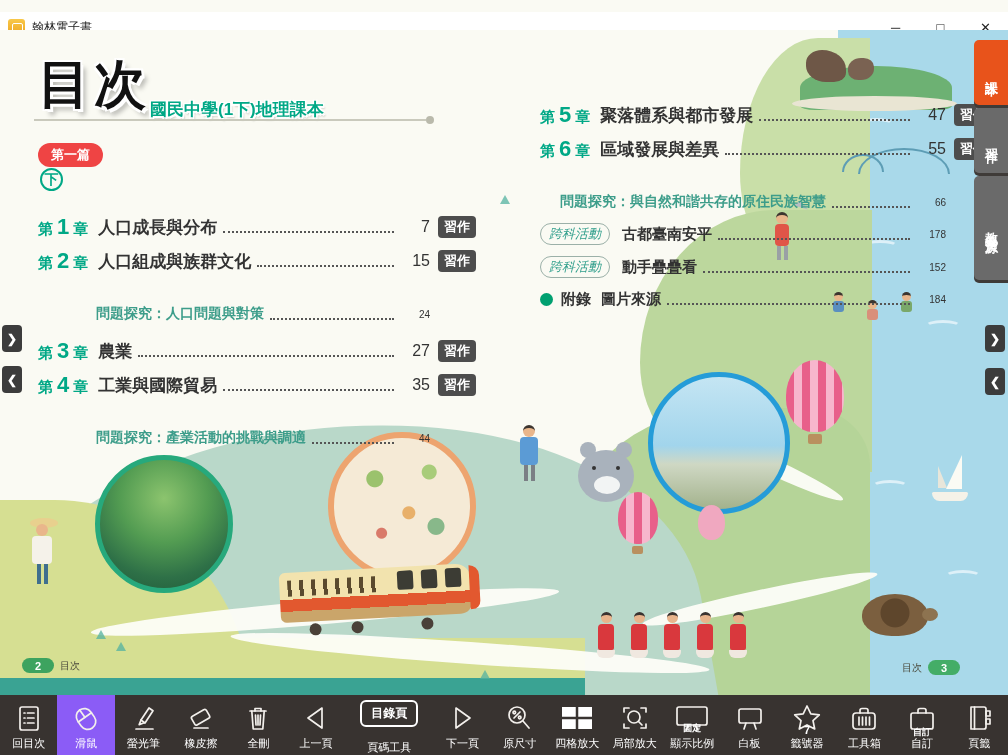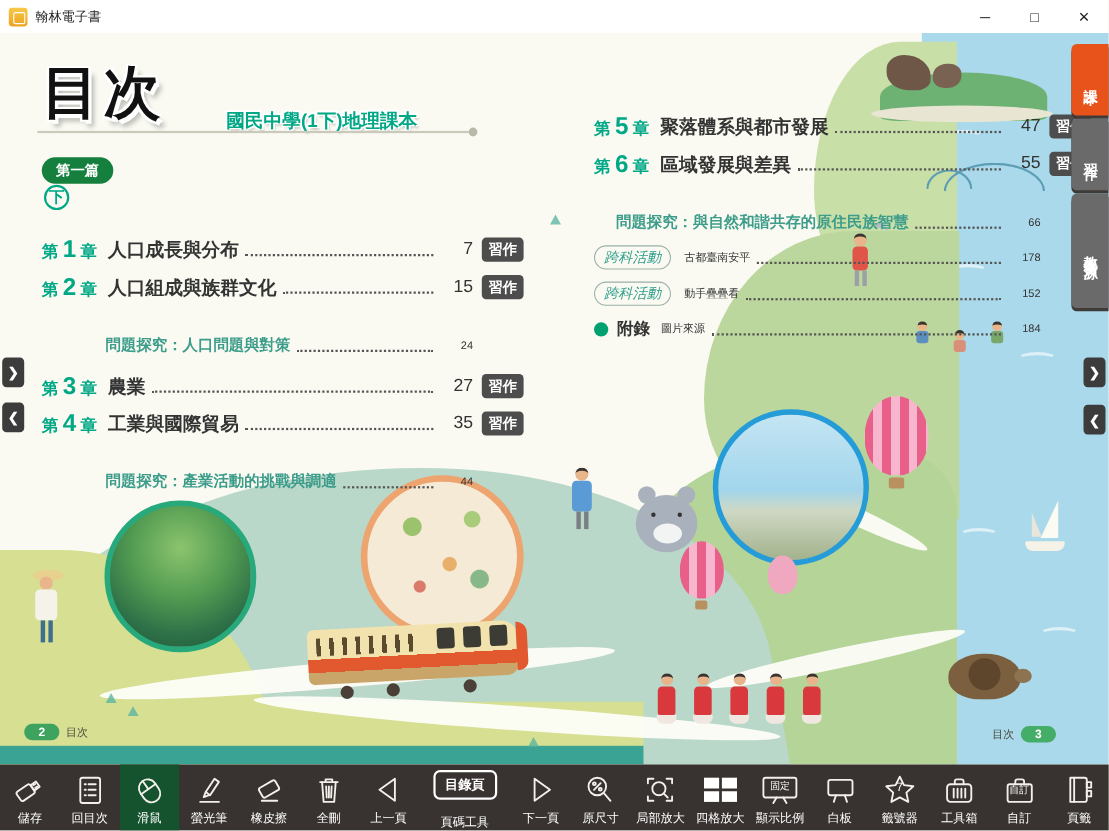--- a/index.html
+++ b/index.html
@@ -1,20 +1,20 @@
 <!DOCTYPE html>
 <html><head>
 <meta charset="utf-8">
 <style>
   * { margin:0; padding:0; box-sizing:border-box; }
   body { font-family:"Liberation Sans", sans-serif; background:#888; }
   #screen { position:relative; width:1008px; height:755px; overflow:hidden; background:#fafaf3; }
 
   
-  .titlebar { position:absolute; top:0; left:0; width:1008px; height:30px; background:#fff; display:flex; align-items:center; padding-left:8px; }
+  .titlebar { position:absolute; top:12px; left:0; width:1008px; height:30px; background:#fff; display:flex; align-items:center; padding-left:8px; }
   .appicon { width:17px; height:17px; border-radius:3px; background:linear-gradient(#f8c84a,#eda31f); margin-right:7px; position:relative; flex:none; }
   .appicon:before { content:""; position:absolute; left:4px; top:4px; width:9px; height:9px; border:1.5px solid #fff; border-radius:2px; }
   .wtitle { font-size:12px; color:#222; }
   .winbtns { margin-left:auto; display:flex; height:30px; }
   .winbtn { width:45px; height:30px; display:flex; align-items:center; justify-content:center; font-size:13px; color:#222; cursor:pointer; }
 
   
   .content { position:absolute; top:30px; left:0; width:1008px; height:665px; overflow:hidden; background:#fafaf3; }
   .ill { position:absolute; }
 
@@ -80,25 +80,25 @@
   .sit { position:absolute; width:12px; display:flex; flex-direction:column; align-items:center; }
   .sit .p-head { width:9px; height:9px; }
   .sit-body { width:11px; height:11px; border-radius:3px; }
 
   .farmer-hat { left:30px; top:488px; width:28px; height:10px; background:#e8d08e; border-radius:50%; }
   .tri { width:0; height:0; border-left:5px solid transparent; border-right:5px solid transparent; border-bottom:9px solid #53b1a0; opacity:.75; }
 
   
   .main-title { position:absolute; left:38px; top:20px; font-size:52px; font-weight:900; color:#111; letter-spacing:4px;
     text-shadow:-2px -2px 0 #fff, 2px -2px 0 #fff, -2px 2px 0 #fff, 3px 3px 0 #fff, 5px 6px 5px rgba(0,0,0,.28); }
-  .subtitle { position:absolute; left:150px; top:68px; width:285px; text-align:center; font-size:17px; font-weight:bold; color:#00a886;
+  .subtitle { position:absolute; left:150px; top:68px; width:285px; text-align:left; font-size:17px; font-weight:bold; color:#00a886;
     text-shadow:-1.5px -1.5px 0 #fff, 1.5px -1.5px 0 #fff, -1.5px 1.5px 0 #fff, 1.5px 1.5px 0 #fff, 2px 3px 2px rgba(0,0,0,.2); }
   .divider { position:absolute; left:34px; top:89px; width:392px; height:2px; background:#c9c9bc; }
   .divider:after { content:""; position:absolute; right:-8px; top:-3px; width:8px; height:8px; border-radius:50%; background:#b9b9ab; }
-  .part-badge { position:absolute; left:38px; top:113px; background:#15803d; color:#fff; font-size:13px; font-weight:bold; padding:3px 13px; border-radius:12px; }
+  .part-badge { position:absolute; left:38px; top:113px; background:#ef4444; color:#fff; font-size:13px; font-weight:bold; padding:3px 13px; border-radius:12px; }
   .part-title { position:absolute; left:40px; top:138px; font-size:27px; font-weight:bold; color:#00a886; display:flex; align-items:center; gap:8px; }
   .vol { display:inline-flex; width:23px; height:23px; border:2px solid #00a886; border-radius:50%; font-size:14px; align-items:center; justify-content:center; }
 
   
   .toc { position:absolute; display:flex; flex-direction:column; }
   .toc-left { left:38px; top:178px; width:438px; }
   .toc-right { left:540px; top:66px; width:452px; }
   .row { display:flex; align-items:center; }
   .row.ch { height:30px; margin-top:4px; }
   .row.sub { height:24px; margin-top:26px; }
@@ -109,21 +109,21 @@
   .chno { color:#00a886; font-weight:bold; font-size:15px; white-space:nowrap; display:flex; align-items:baseline; }
   .chn { font-size:22px; margin:0 4px; }
   .ctitle { font-size:17px; font-weight:bold; color:#333; margin-left:10px; white-space:nowrap; }
   .stitle { font-size:14px; font-weight:bold; color:#3d9d8a; white-space:nowrap; }
   .dots { flex:1; border-bottom:2px dotted #555; margin:0 6px; height:12px; min-width:12px; }
   .pg { width:30px; text-align:right; font-size:16px; color:#333; }
   .spg { font-size:10px; }
   .bcol { width:46px; flex:none; display:flex; justify-content:flex-end; }
   .wb { background:#4d4d4d; color:#fff; font-size:13px; font-weight:bold; border-radius:4px; padding:2px 6px; cursor:pointer; }
   .abadge { border:1.5px solid #9bb0a8; border-radius:12px; color:#2f9e8b; font-size:13px; font-style:italic; padding:1px 8px; white-space:nowrap; }
-  .atitle { font-size:10px; font-weight:normal; color:#333; margin-left:12px; white-space:nowrap; }
+  .atitle { font-size:15px; font-weight:bold; color:#333; margin-left:12px; white-space:nowrap; }
   .bullet { width:13px; height:13px; border-radius:50%; background:#00a070; margin-right:8px; flex:none; }
   .alabel { font-size:15px; font-weight:bold; color:#333; margin-right:10px; white-space:nowrap; }
 
   
   .pm { position:absolute; display:flex; align-items:center; gap:6px; font-size:10px; color:#4a4a3c; }
   .pm-pill { min-width:32px; height:15px; border-radius:8px; background:#3da35f; color:#fff; font-size:11px; font-weight:bold; display:flex; align-items:center; justify-content:center; padding:0 6px; }
 
   
   .edge-btn { position:absolute; width:20px; height:27px; background:#3c3c3c; border-radius:4px; color:#fff; font-size:12px; font-weight:bold; display:flex; align-items:center; justify-content:center; cursor:pointer; }
 
@@ -131,25 +131,25 @@
   .vtab { position:absolute; left:974px; width:34px; border-radius:5px 0 0 5px; color:#fff; font-size:13px; font-weight:bold;
     writing-mode:vertical-rl; text-orientation:upright; letter-spacing:3px; display:flex; align-items:center; justify-content:center;
     box-shadow:0 3px 0 #3f3b38; cursor:pointer; }
   .vtab.active { background:#e8531b; }
   .vtab.idle { background:#6a6a6a; }
 
   
   .toolbar { position:absolute; left:0; top:695px; width:1008px; height:60px; background:#383330; display:flex; }
   .tb-item { flex:1; display:flex; flex-direction:column; align-items:center; justify-content:flex-start; padding-top:4px; cursor:pointer; }
   .tb-item.wide { flex:1.55;gap:12px; }
-  .tb-item.active { background:#14532d; }
+  .tb-item.active { background:#8b5cf6; }
   .tb-icon { height:37px; display:flex; align-items:center; justify-content:center; position:relative; }
   .tb-label { font-size:11px; color:#fff; white-space:nowrap; }
   .tb-item svg { stroke:#f3f0ec; fill:none; stroke-width:1.7; stroke-linecap:round; stroke-linejoin:round; }
-  .icon-text { position:absolute; color:#fff; font-weight:normal; }
+  .icon-text { position:absolute; color:#fff; font-weight:bold;margin-top:14px; }
   .pagebtn { border:2px solid #fff; border-radius:6px; padding:3px 9px; color:#fff; font-size:12px; font-weight:bold; white-space:nowrap; }
 </style>
 </head>
 <body>
 
 <div id="screen">
 
   <div class="titlebar">
     <div class="appicon"></div>
     <span class="wtitle">翰林電子書</span>
@@ -442,33 +442,20 @@
     <div class="edge-btn" style="left:985px;top:295px;">❯</div>
     <div class="edge-btn" style="left:985px;top:338px;">❮</div>
 
     <div class="vtab active" style="top:10px;height:65px;">課本</div>
     <div class="vtab idle" style="top:78px;height:65px;">習作</div>
     <div class="vtab idle" style="top:146px;height:104px;">教學資源</div>
   </div>
 
   <div class="toolbar">
 
-    <div class="tb-item">
-      <div class="tb-icon">
-        <svg width="34" height="30" viewBox="0 0 34 30">
-            <g transform="rotate(-35 17 15)">
-              <rect x="5" y="10" width="15" height="10" rx="2"></rect>
-              <rect x="20" y="12" width="6" height="6"></rect>
-              <line x1="22" y1="13.5" x2="24.2" y2="13.5"></line>
-              <line x1="22" y1="16.5" x2="24.2" y2="16.5"></line>
-            </g>
-          </svg>
-      </div>
-      <span class="tb-label">儲存</span>
-    </div>
 
     <div class="tb-item">
       <div class="tb-icon">
         <svg width="34" height="30" viewBox="0 0 34 30">
             <rect x="8" y="4" width="18" height="23" rx="2"></rect>
             <line x1="12" y1="10" x2="13" y2="10"></line>
             <line x1="15.5" y1="10" x2="22" y2="10"></line>
             <line x1="12" y1="15" x2="13" y2="15"></line>
             <line x1="15.5" y1="15" x2="22" y2="15"></line>
             <line x1="12" y1="20" x2="13" y2="20"></line>
@@ -562,46 +549,46 @@
             <line x1="11" y1="15" x2="17" y2="9"></line>
             <circle cx="11.3" cy="9.5" r="1.3"></circle>
             <circle cx="16.7" cy="14.5" r="1.3"></circle>
           </svg>
       </div>
       <span class="tb-label">原尺寸</span>
     </div>
 
     <div class="tb-item">
       <div class="tb-icon">
+        <svg width="38" height="30" viewBox="0 0 38 30">
+            <rect x="4" y="4" width="30" height="22" fill="#fff" stroke="none"></rect>
+            <line x1="19" y1="4" x2="19" y2="26" stroke="#383330" stroke-width="2.5"></line>
+            <line x1="4" y1="15" x2="34" y2="15" stroke="#383330" stroke-width="2.5"></line>
+          </svg>
+      </div>
+      <span class="tb-label">四格放大</span>
+    </div>
+
+    <div class="tb-item">
+      <div class="tb-icon">
         <svg width="34" height="30" viewBox="0 0 34 30">
             <path d="M6 9 V5 h5"></path>
             <path d="M23 5 h5 v4"></path>
             <path d="M6 21 v4 h5"></path>
             <path d="M28 21 v4 h-5"></path>
             <circle cx="16" cy="14" r="6"></circle>
             <line x1="20.5" y1="18.5" x2="24" y2="22"></line>
           </svg>
       </div>
       <span class="tb-label">局部放大</span>
     </div>
 
     <div class="tb-item">
       <div class="tb-icon">
         <svg width="38" height="30" viewBox="0 0 38 30">
-            <rect x="4" y="4" width="30" height="22" fill="#fff" stroke="none"></rect>
-            <line x1="19" y1="4" x2="19" y2="26" stroke="#383330" stroke-width="2.5"></line>
-            <line x1="4" y1="15" x2="34" y2="15" stroke="#383330" stroke-width="2.5"></line>
-          </svg>
-      </div>
-      <span class="tb-label">四格放大</span>
-    </div>
-
-    <div class="tb-item">
-      <div class="tb-icon">
-        <svg width="38" height="30" viewBox="0 0 38 30">
             <rect x="4" y="4" width="30" height="18" rx="2"></rect>
             <line x1="16" y1="22" x2="13" y2="27"></line>
             <line x1="22" y1="22" x2="25" y2="27"></line>
           </svg>
         <span class="icon-text" style="font-size:9px;top:9px;">固定</span>
       </div>
       <span class="tb-label">顯示比例</span>
     </div>
 
     <div class="tb-item">

